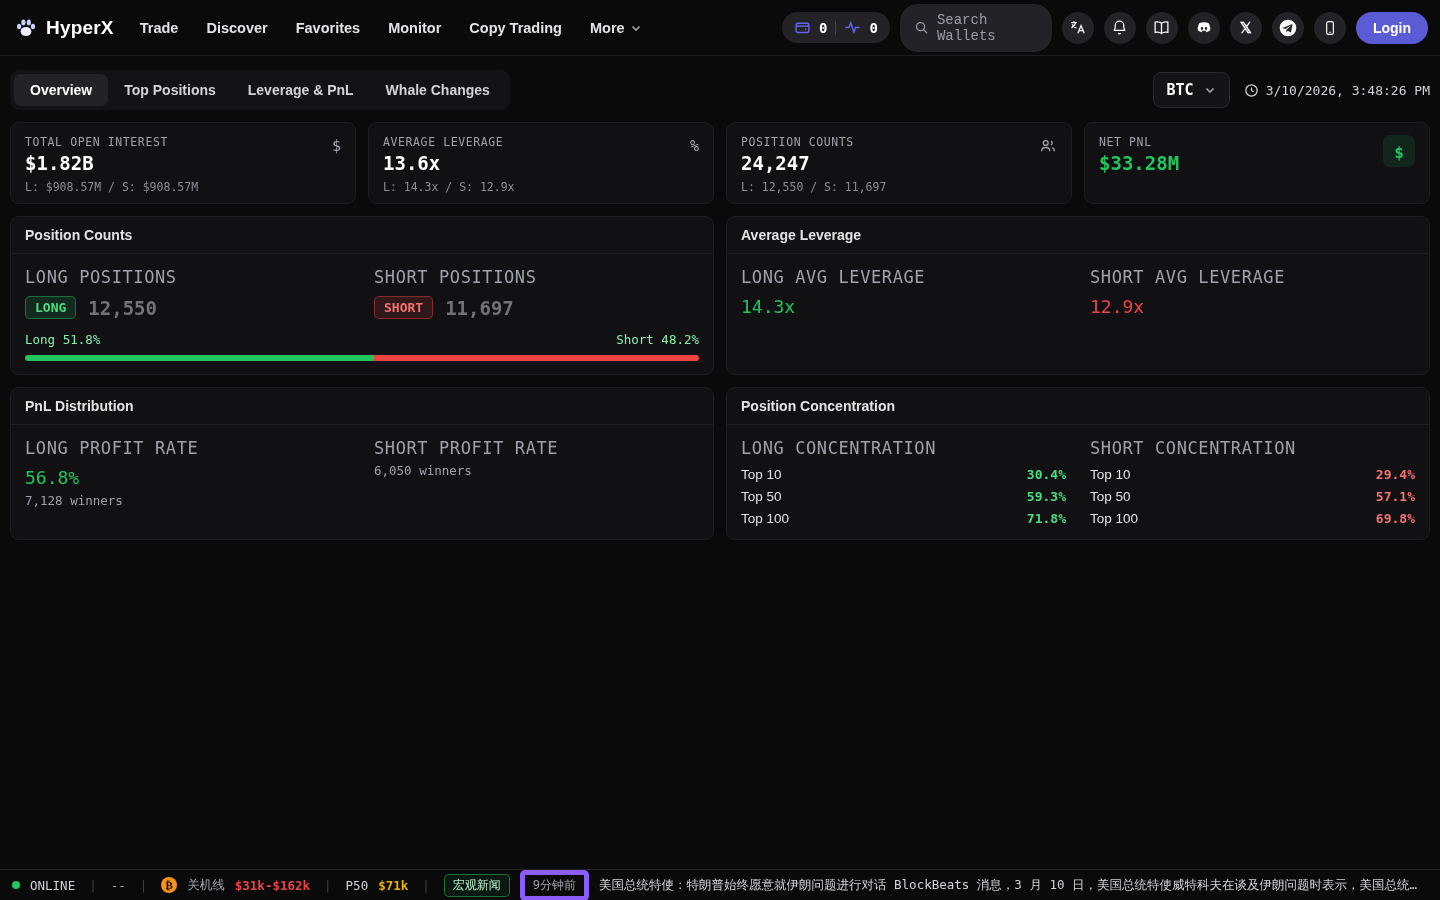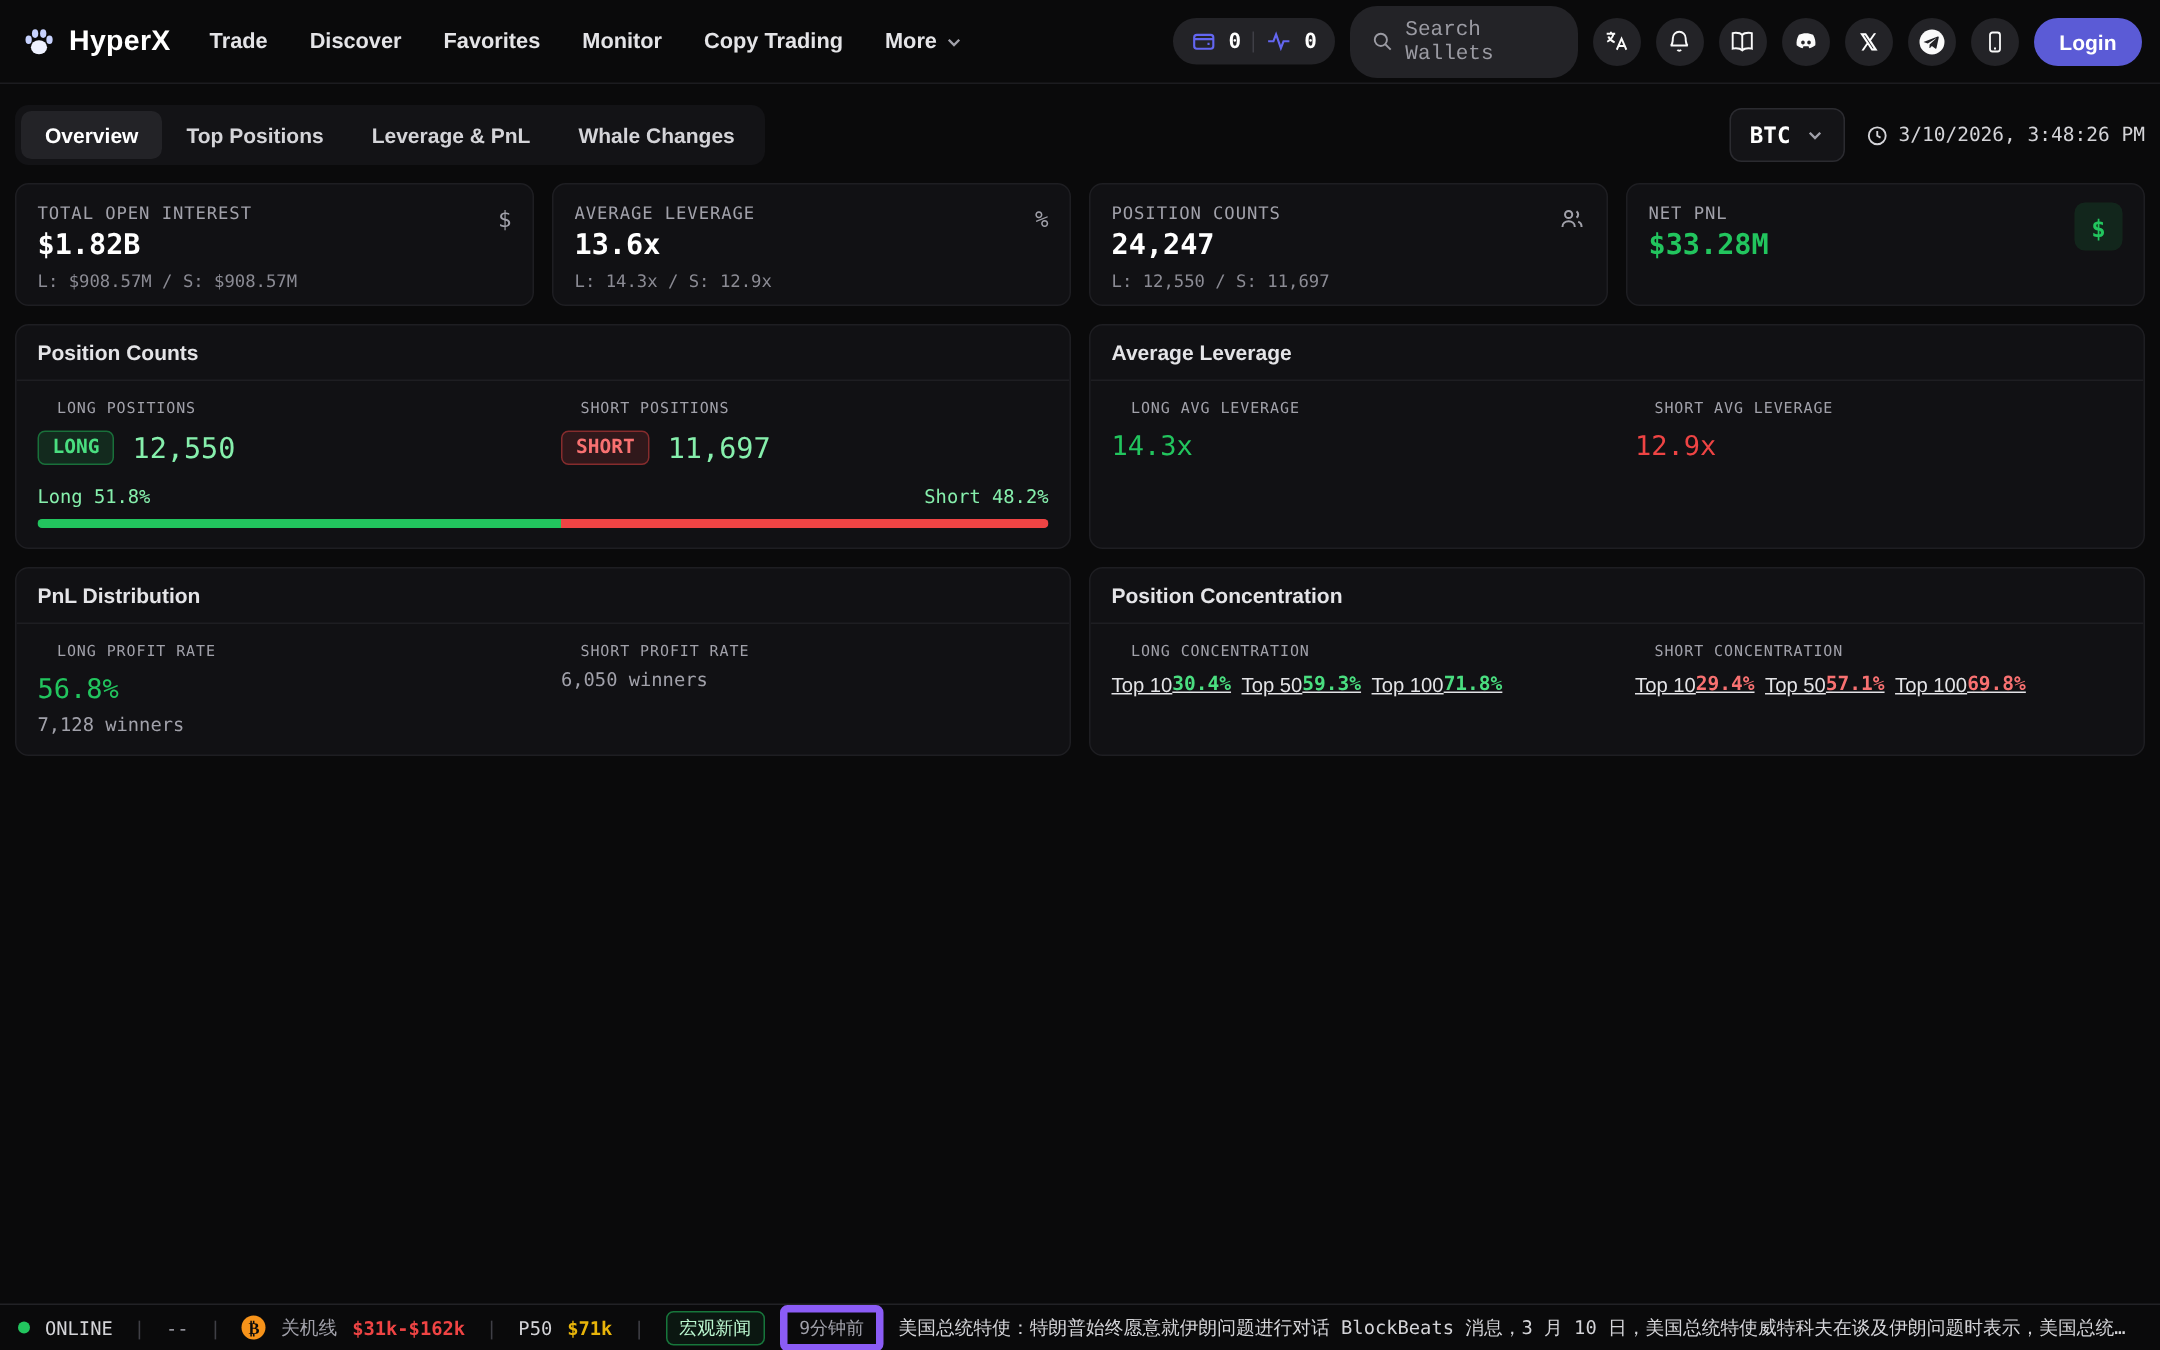--- a/index.html
+++ b/index.html
@@ -50,42 +50,42 @@
   .stat-value.green { color:#22c55e; }
   .stat-sub { font-size:11.5px; color:#8b8b94; margin-top:6px; }
   .stat-icon { color:#a1a1aa; font-size:15px; padding-top:2px; }
   .stat-icon.badge-green { background:rgba(34,197,94,.12); color:#22c55e; width:32px; height:32px;
     border-radius:7px; display:flex; align-items:center; justify-content:center; font-size:16px; font-weight:bold; }
 
   .panel { grid-column:span 2; background:#111114; border:1px solid #1e1e22; border-radius:9px; overflow:hidden; }
   .panel-title { font-size:14px; font-weight:600; color:#e4e4e7; padding:10px 14px; border-bottom:1px solid #1e1e22; }
   .panel-body { padding:13px 14px; }
   .two-col { display:grid; grid-template-columns:1fr 1fr; column-gap:24px; }
-  .sec-label { font-size:10px; color:#a1a1aa; letter-spacing:.6px;margin-left:13px; }
+  .sec-label { font-size:17px; color:#a1a1aa; letter-spacing:.6px; }
   .big-val { font-size:18px; font-weight:normal; margin-top:9px; }
   .green { color:#22c55e; } .red { color:#ef4444; }
   .lt-green { color:#4ade80; } .lt-red { color:#f87171; }
 
   .badge-row { display:flex; align-items:center; gap:12px; margin-top:9px; }
   .side-badge { font-size:13px; font-weight:bold; padding:3px 9px; border-radius:5px; }
   .side-badge.long { color:#4ade80; background:rgba(34,197,94,.14); border:1px solid rgba(34,197,94,.45); }
   .side-badge.short { color:#f87171; background:rgba(239,68,68,.14); border:1px solid rgba(239,68,68,.45); }
-  .side-count { font-size:19px; font-weight:normal; color:#86efac; }
+  .side-count { font-size:19px; font-weight:bold; color:#737373; }
 
   .ratio-row { display:flex; justify-content:space-between; font-size:12.5px; color:#86efac; margin-top:13px; }
   .ratio-bar { display:flex; height:6px; border-radius:3px; overflow:hidden; margin-top:8px; }
   .ratio-bar .long-seg { background:#22c55e; } .ratio-bar .short-seg { background:#ef4444; flex:1; }
 
   .winners { font-size:12.5px; color:#a1a1aa; margin-top:5px; }
   .overall-row { display:flex; justify-content:space-between; align-items:center;
     border-top:1px solid #1e1e22; margin-top:13px; padding-top:11px; }
   .overall-label { font-size:13.5px; color:#d4d4d8; font-family:"Liberation Sans",sans-serif; }
   .overall-val { font-size:13.5px; font-weight:bold; }
 
-  .conc-rows { margin-top:9px; display:flex; flex-direction:row; gap:7px;text-decoration:underline; }
+  .conc-rows { margin-top:9px; display:flex; flex-direction:column; gap:7px; }
   .conc-row { display:flex; justify-content:space-between; font-size:13.5px; }
   .conc-row .lbl { color:#e4e4e7; font-family:"Liberation Sans",sans-serif; }
   .conc-row .val { font-weight:bold; font-size:13px; }
 
   
   footer { position:absolute; left:0; right:0; bottom:0; height:31px; background:#0a0a0b;
     border-top:1px solid #222226; display:flex; align-items:center; gap:10px; padding:0 12px;
     font-size:12.5px; color:#d4d4d8; }
   .dot { width:8px; height:8px; border-radius:50%; background:#22c55e; flex:none; }
   .sep { color:#3f3f46; padding:0 4px; }

